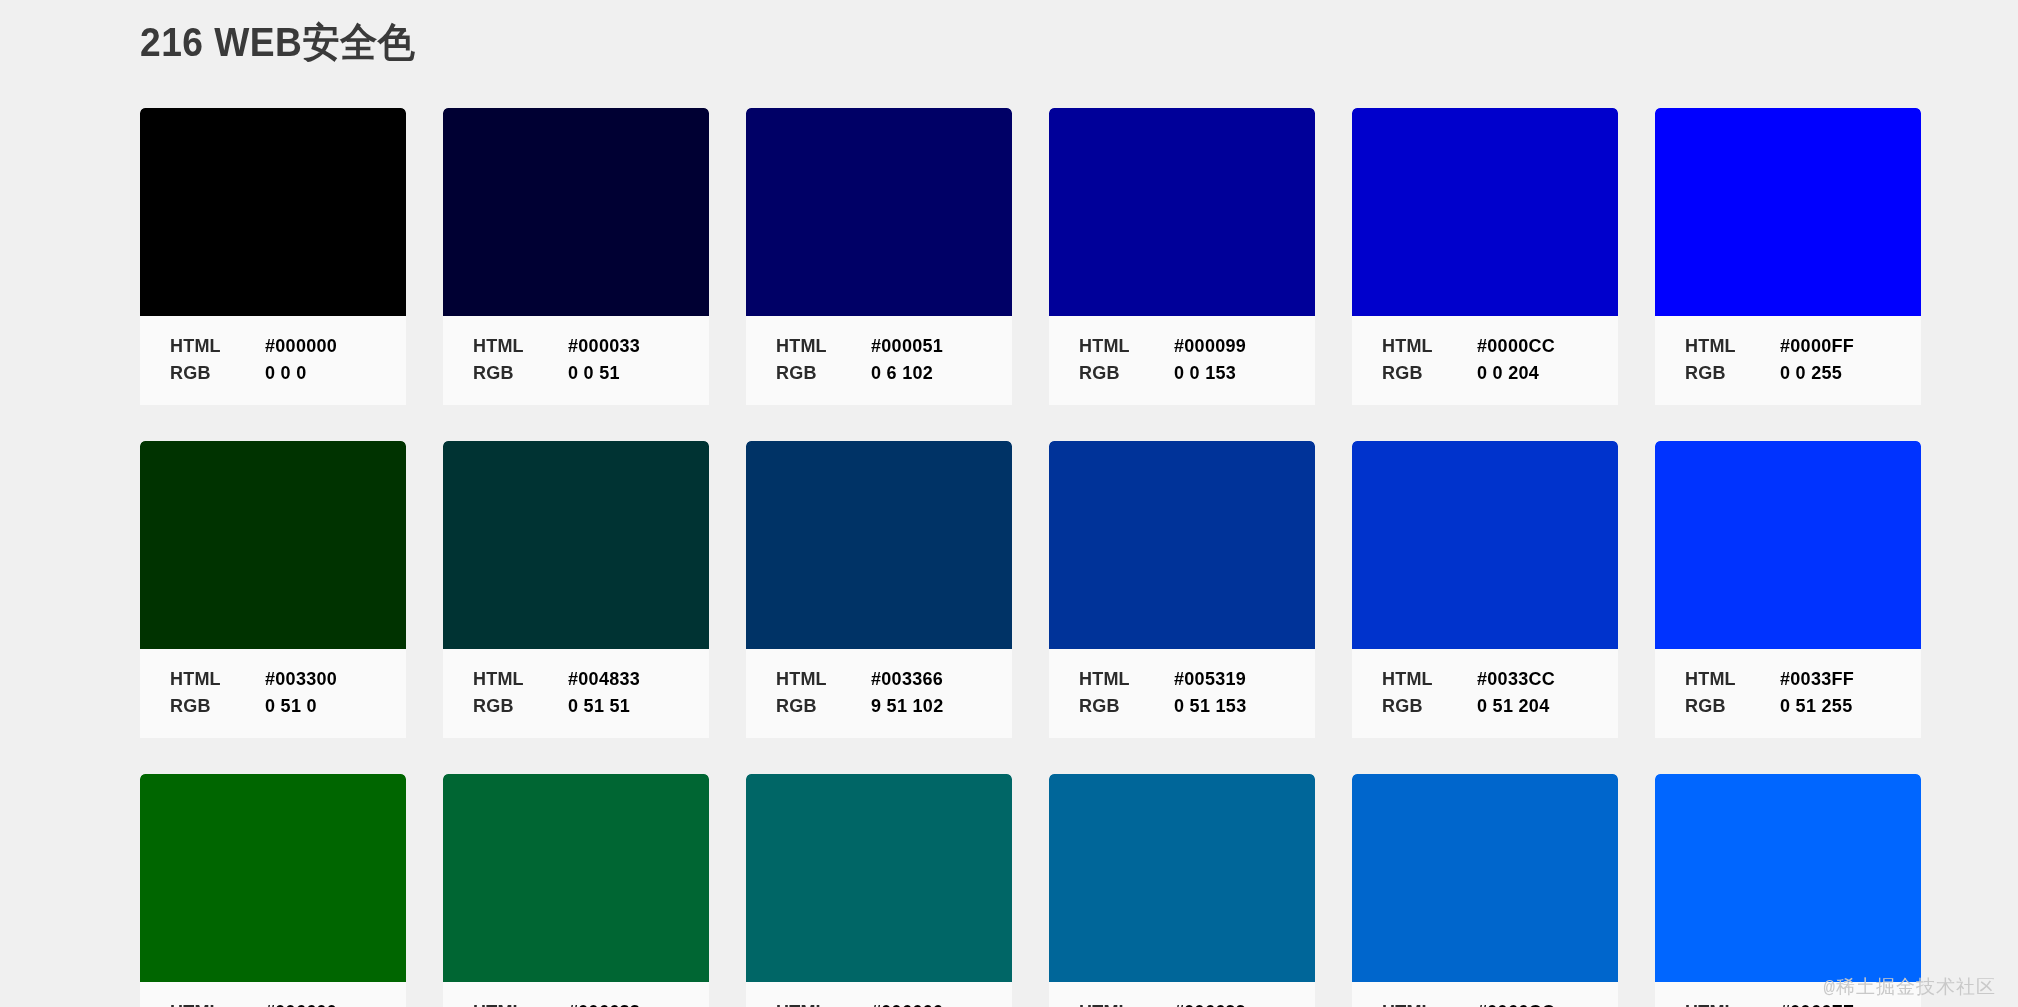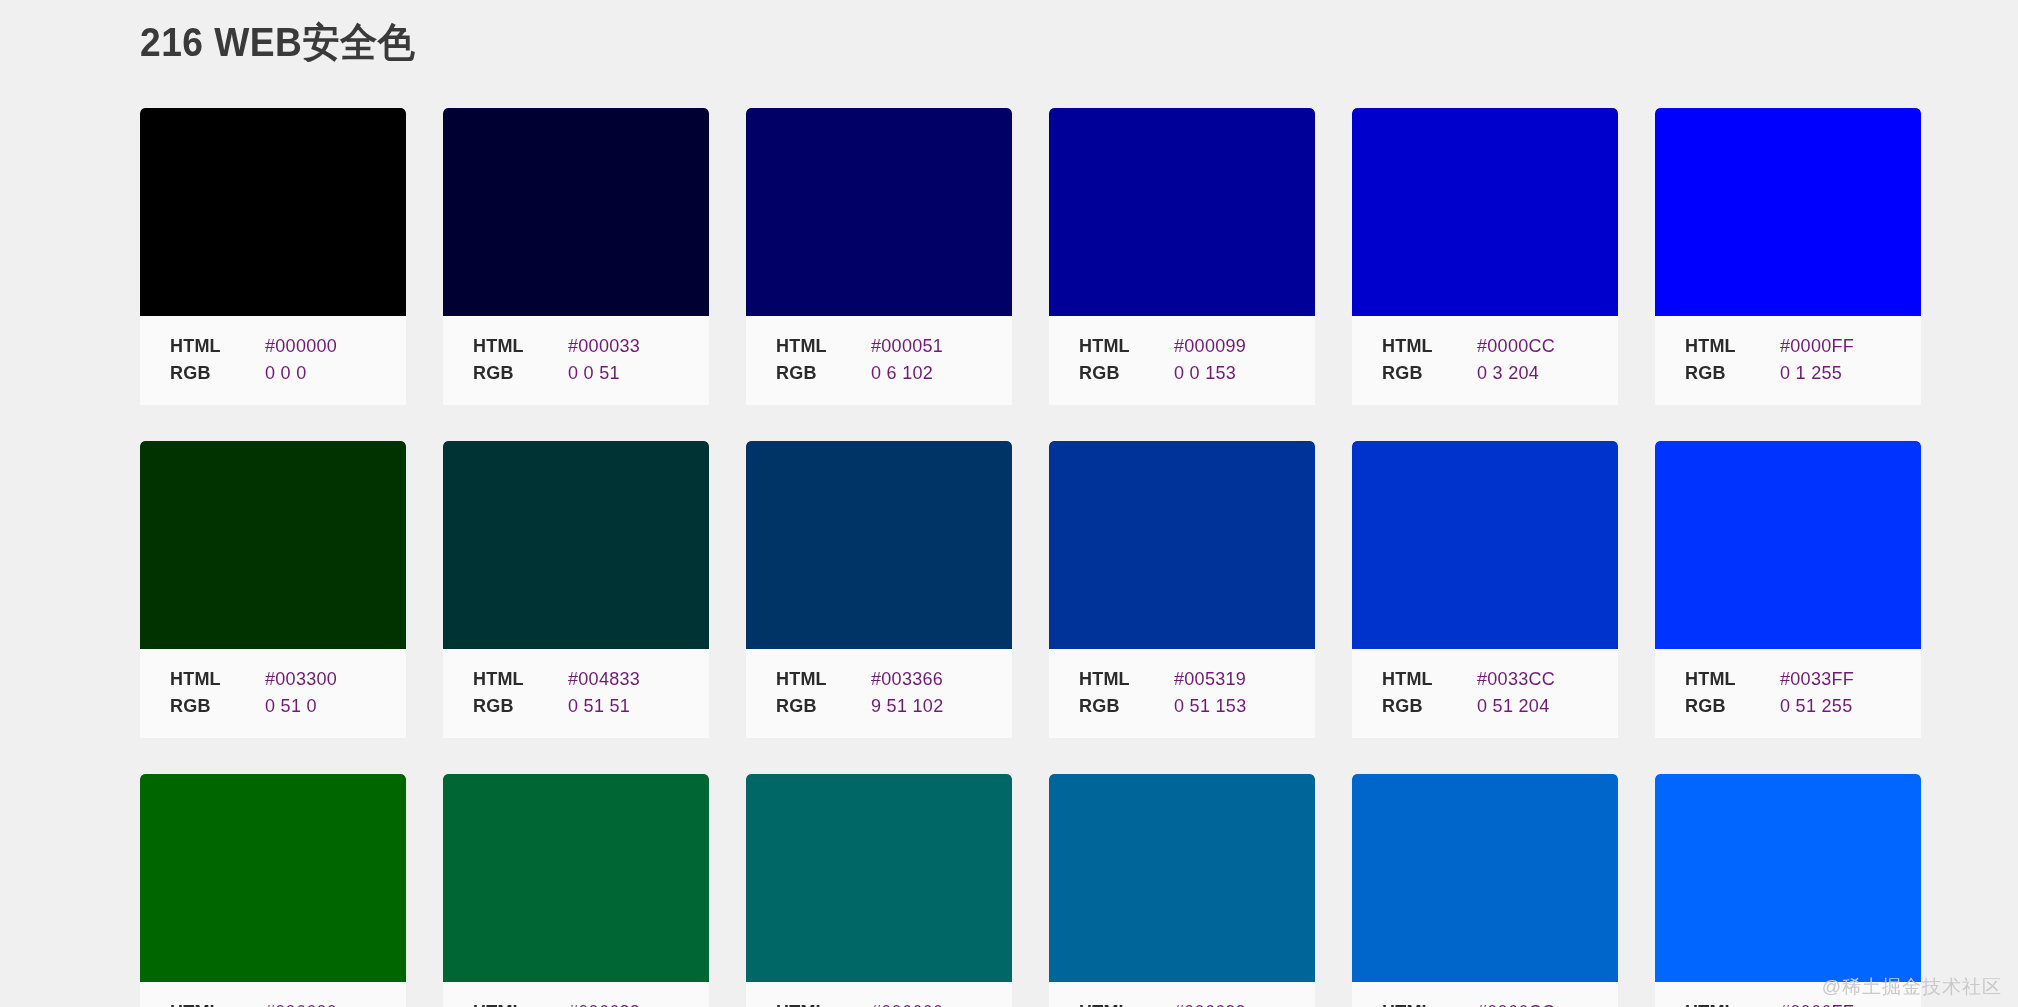--- a/index.html
+++ b/index.html
@@ -81,36 +81,36 @@
     width: 95px;
     flex: 0 0 95px;
     font-size: 18px;
     font-weight: 700;
     color: #2b2b2b;
     letter-spacing: 0.2px;
   }
 
   .info-val {
     font-size: 18px;
-    font-weight: 400;
-    color: #701a75;
+    font-weight: 700;
+    color: #000000;
     letter-spacing: 0.3px;
   }
 
   
   #watermark {
     position: absolute;
-    right: 16px;
+    right: 22px;
     bottom: 7px;
     font-size: 19px;
     color: #c9c9c9;
     letter-spacing: 1px;
     white-space: nowrap;
     user-select: none;
-    font-family: Liberation Sans, sans-serif;
+    font-family: Liberation Mono, monospace;
   }
 </style>
 </head>
 <body>
 
 <div id="page" style="background: rgb(240, 240, 240);">
 
   <h1 id="page-title">216 WEB安全色</h1>
 
   <div id="swatch-grid">
@@ -168,34 +168,34 @@
       </div>
       <div class="swatch-card">
         <div class="swatch-chip" style="background: rgb(0, 0, 204);"></div>
         <div class="swatch-info">
           <div class="info-row">
             <span class="info-key">HTML</span>
             <span class="info-val">#0000CC</span>
           </div>
           <div class="info-row">
             <span class="info-key">RGB</span>
-            <span class="info-val">0 3 204</span>
+            <span class="info-val">0 0 204</span>
           </div>
         </div>
       </div>
       <div class="swatch-card">
         <div class="swatch-chip" style="background: rgb(0, 0, 255);"></div>
         <div class="swatch-info">
           <div class="info-row">
             <span class="info-key">HTML</span>
             <span class="info-val">#0000FF</span>
           </div>
           <div class="info-row">
             <span class="info-key">RGB</span>
-            <span class="info-val">0 1 255</span>
+            <span class="info-val">0 0 255</span>
           </div>
         </div>
       </div>
       <div class="swatch-card">
         <div class="swatch-chip" style="background: rgb(0, 51, 0);"></div>
         <div class="swatch-info">
           <div class="info-row">
             <span class="info-key">HTML</span>
             <span class="info-val">#003300</span>
           </div>

